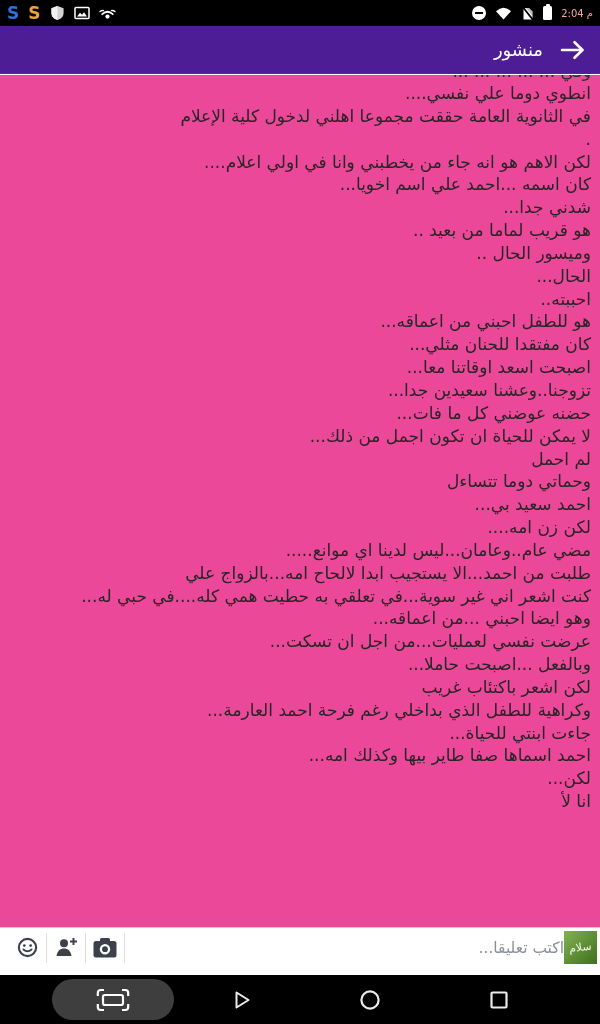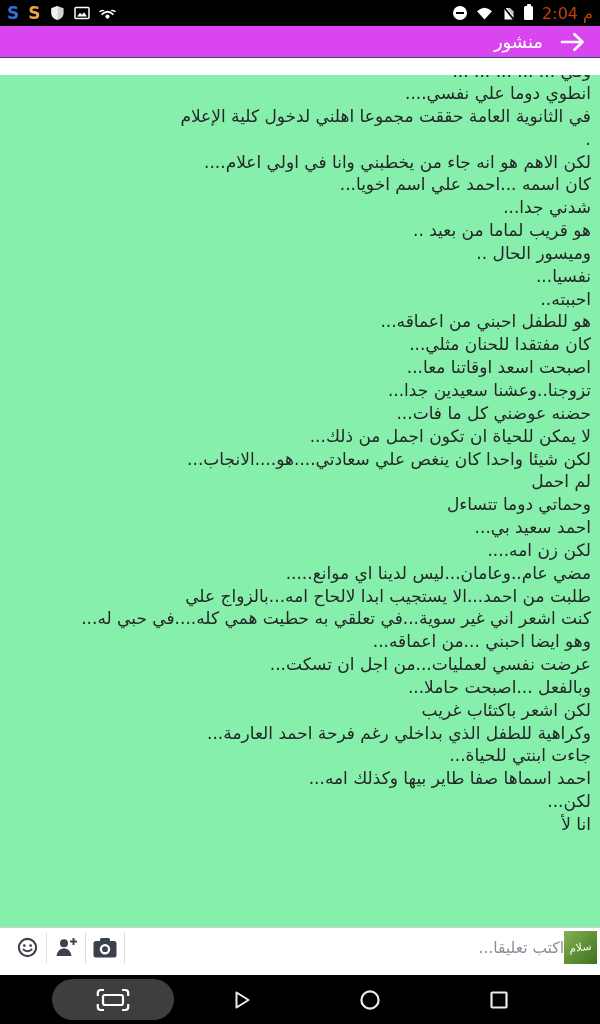--- a/index.html
+++ b/index.html
@@ -11,37 +11,37 @@
   
   .statusbar{
     position:absolute;top:0;left:0;right:0;height:26px;background:#000;
     display:flex;align-items:center;justify-content:space-between;
     padding:0 7px;box-sizing:border-box;
   }
   .sb-left,.sb-right{display:flex;align-items:center;gap:9px;}
   .sb-s{font-weight:700;font-size:17px;line-height:17px;}
   .sb-s.blue{color:#2e72dd;}
   .sb-s.orange{color:#efa33d;}
-  .sb-time{color:#c2410c;font-size:16px;letter-spacing:.3px;direction:rtl;}
+  .sb-time{color:#fca5a5;font-size:10px;letter-spacing:.3px;direction:rtl;}
   .dnd{width:14px;height:14px;border-radius:50%;background:#fff;position:relative;}
   .dnd::after{content:"";position:absolute;left:3px;right:3px;top:6px;height:2.4px;background:#000;}
   .battery{width:9px;height:14px;background:#fff;border-radius:1.5px;position:relative;}
   .battery::before{content:"";position:absolute;top:-2px;left:2.5px;width:4px;height:2px;background:#fff;border-radius:1px 1px 0 0;}
   
   .header{
-    position:absolute;top:26px;left:0;right:0;height:32px;background:#d946ef;
+    position:absolute;top:26px;left:0;right:0;height:48px;background:#4c1d95;
     display:flex;flex-direction:row-reverse;align-items:center;
     padding:0 14px;box-sizing:border-box;gap:16px;
     border-bottom:1px solid #2e4577;
   }
   .header-title{color:#fff;font-size:18px;direction:rtl;}
   .back-btn{display:flex;align-items:center;cursor:pointer;}
   
   .content{
-    position:absolute;top:75px;left:0;right:0;bottom:97px;background:#86efac;
+    position:absolute;top:75px;left:0;right:0;bottom:97px;background:#ec4899;
     overflow:hidden;direction:rtl;text-align:right;
     padding:0 9px 0 6px;box-sizing:border-box;
   }
   .clip-line{height:7px;overflow:hidden;}
   .clip-line>div{line-height:22.8px;font-size:17px;color:#2b2b2b;transform:translateY(-15px);}
   .post-line{
     font-size:17px;line-height:22.85px;color:#262626;
     white-space:nowrap;overflow:hidden;
   }
   
@@ -138,29 +138,28 @@
     </div>
 
   <div class="post-line">انطوي دوما علي نفسي....</div>
       <div class="post-line">في الثانوية العامة حققت مجموعا اهلني لدخول كلية الإعلام</div>
       <div class="post-line">.</div>
       <div class="post-line">لكن الاهم هو انه جاء من يخطبني وانا في اولي اعلام....</div>
       <div class="post-line">كان اسمه ...احمد علي اسم اخويا...</div>
       <div class="post-line">شدني جدا...</div>
       <div class="post-line">هو قريب لماما من بعيد ..</div>
       <div class="post-line">وميسور الحال ..</div>
-      <div class="post-line">نفسيا...</div>
+      <div class="post-line">الحال...</div>
       <div class="post-line">احببته..</div>
       <div class="post-line">هو للطفل احبني من اعماقه...</div>
       <div class="post-line">كان مفتقدا للحنان مثلي...</div>
       <div class="post-line">اصبحت اسعد اوقاتنا معا...</div>
       <div class="post-line">تزوجنا..وعشنا سعيدين جدا...</div>
       <div class="post-line">حضنه عوضني كل ما فات...</div>
       <div class="post-line">لا يمكن للحياة ان تكون اجمل من ذلك...</div>
-      <div class="post-line">لكن شيئا واحدا كان ينغص علي سعادتي....هو....الانجاب...</div>
       <div class="post-line">لم احمل</div>
       <div class="post-line">وحماتي دوما تتساءل</div>
       <div class="post-line">احمد سعيد  بي...</div>
       <div class="post-line">لكن زن امه....</div>
       <div class="post-line">مضي عام..وعامان...ليس لدينا اي موانع.....</div>
       <div class="post-line">طلبت من احمد...الا يستجيب ابدا لالحاح امه...بالزواج علي</div>
       <div class="post-line">كنت اشعر اني غير سوية...في تعلقي به حطيت همي كله....في حبي له...</div>
       <div class="post-line">وهو ايضا احبني ...من اعماقه...</div>
       <div class="post-line">عرضت نفسي لعمليات...من اجل ان تسكت...</div>
       <div class="post-line">وبالفعل  ...اصبحت حاملا...</div>

